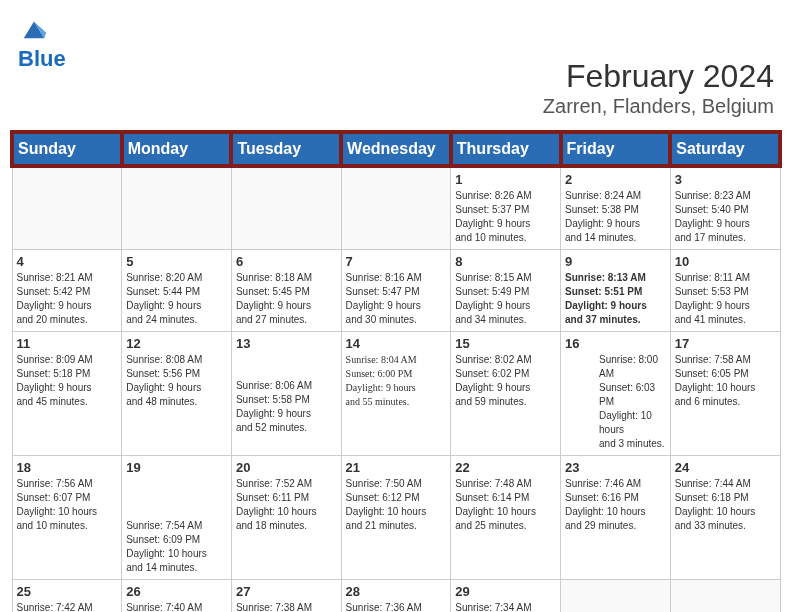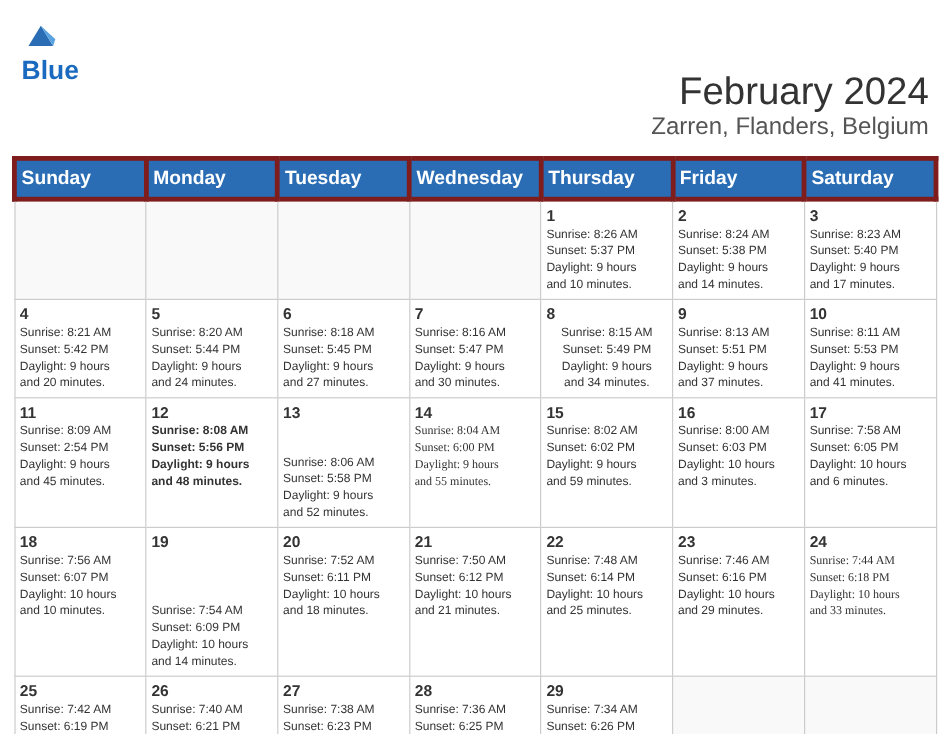--- a/index.html
+++ b/index.html
@@ -171,51 +171,51 @@
         </td>
         <td>
           <div class="day-num">7</div>
           <div class="day-info" style="white-space: pre-line;">Sunrise: 8:16 AM
 Sunset: 5:47 PM
 Daylight: 9 hours
 and 30 minutes.</div>
         </td>
         <td>
           <div class="day-num">8</div>
-          <div class="day-info" style="white-space: pre-line; text-align: center;">Sunrise: 8:15 AM
+          <div class="day-info" style="white-space: pre-line;">Sunrise: 8:15 AM
 Sunset: 5:49 PM
 Daylight: 9 hours
 and 34 minutes.</div>
         </td>
         <td>
           <div class="day-num">9</div>
-          <div class="day-info" style="white-space: pre-line;">Sunrise: 8:13 AM
+          <div class="day-info" style="white-space: pre-line; font-weight: bold;">Sunrise: 8:13 AM
 Sunset: 5:51 PM
 Daylight: 9 hours
 and 37 minutes.</div>
         </td>
         <td>
           <div class="day-num">10</div>
           <div class="day-info" style="white-space: pre-line;">Sunrise: 8:11 AM
 Sunset: 5:53 PM
 Daylight: 9 hours
 and 41 minutes.</div>
         </td>
       </tr>
       <tr>
         <td>
           <div class="day-num">11</div>
           <div class="day-info" style="white-space: pre-line;">Sunrise: 8:09 AM
-Sunset: 2:54 PM
+Sunset: 5:18 PM
 Daylight: 9 hours
 and 45 minutes.</div>
         </td>
         <td>
           <div class="day-num">12</div>
-          <div class="day-info" style="white-space: pre-line; font-weight: bold;">Sunrise: 8:08 AM
+          <div class="day-info" style="white-space: pre-line;">Sunrise: 8:08 AM
 Sunset: 5:56 PM
 Daylight: 9 hours
 and 48 minutes.</div>
         </td>
         <td>
           <div class="day-num">13</div>
           <div class="day-info" style="white-space: pre-line; margin-top: 28px;">Sunrise: 8:06 AM
 Sunset: 5:58 PM
 Daylight: 9 hours
 and 52 minutes.</div>
@@ -229,21 +229,21 @@
         </td>
         <td>
           <div class="day-num">15</div>
           <div class="day-info" style="white-space: pre-line;">Sunrise: 8:02 AM
 Sunset: 6:02 PM
 Daylight: 9 hours
 and 59 minutes.</div>
         </td>
         <td>
           <div class="day-num">16</div>
-          <div class="day-info" style="white-space: pre-line;">Sunrise: 8:00 AM
+          <div class="day-info" style="white-space: pre-line; margin-left: 34px;">Sunrise: 8:00 AM
 Sunset: 6:03 PM
 Daylight: 10 hours
 and 3 minutes.</div>
         </td>
         <td>
           <div class="day-num">17</div>
           <div class="day-info" style="white-space: pre-line;">Sunrise: 7:58 AM
 Sunset: 6:05 PM
 Daylight: 10 hours
 and 6 minutes.</div>
@@ -287,21 +287,21 @@
         </td>
         <td>
           <div class="day-num">23</div>
           <div class="day-info" style="white-space: pre-line;">Sunrise: 7:46 AM
 Sunset: 6:16 PM
 Daylight: 10 hours
 and 29 minutes.</div>
         </td>
         <td>
           <div class="day-num">24</div>
-          <div class="day-info" style="white-space: pre-line; font-family: Liberation Serif, serif;">Sunrise: 7:44 AM
+          <div class="day-info" style="white-space: pre-line;">Sunrise: 7:44 AM
 Sunset: 6:18 PM
 Daylight: 10 hours
 and 33 minutes.</div>
         </td>
       </tr>
       <tr>
         <td>
           <div class="day-num">25</div>
           <div class="day-info" style="white-space: pre-line;">Sunrise: 7:42 AM
 Sunset: 6:19 PM

